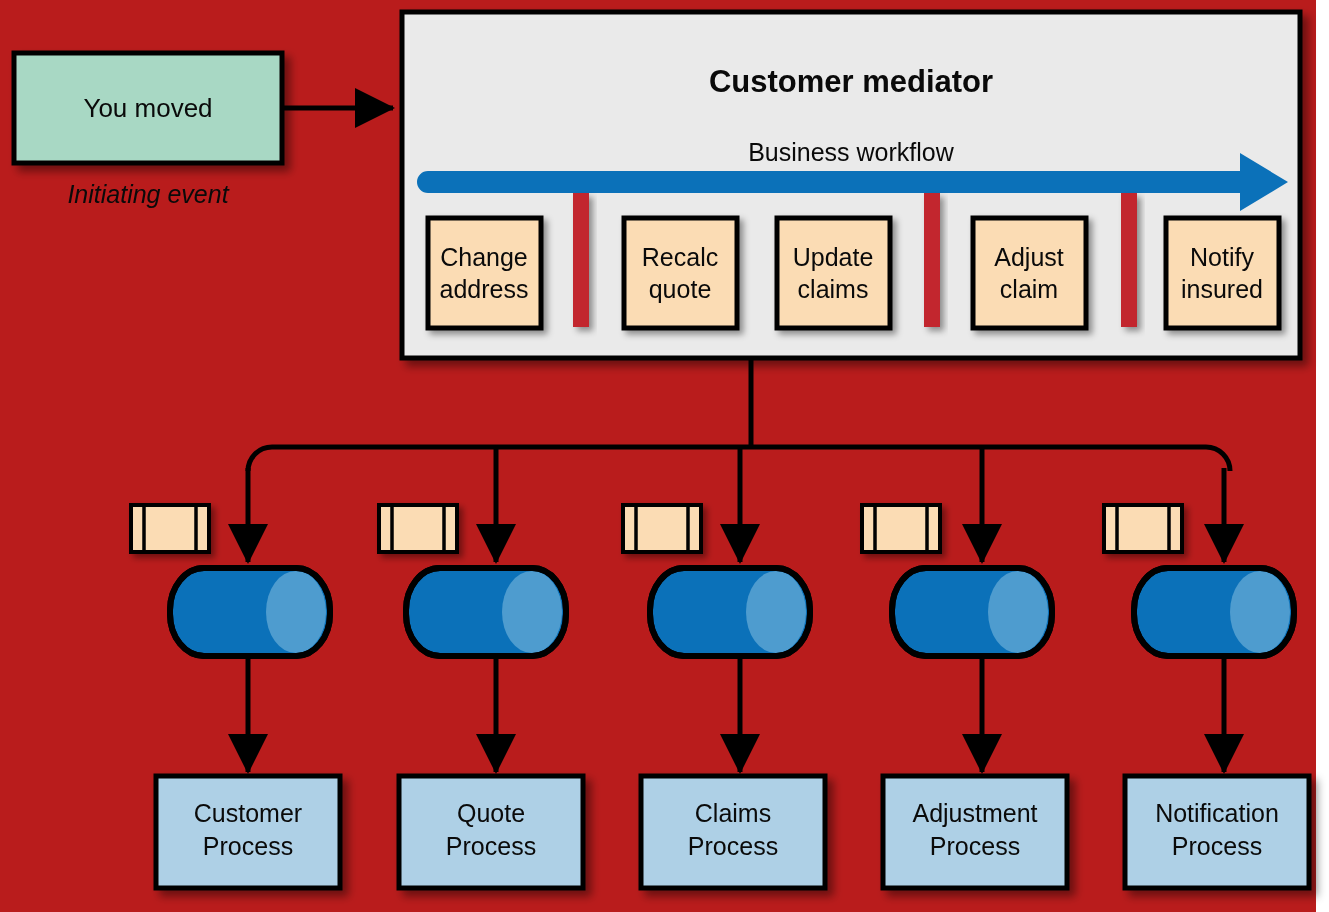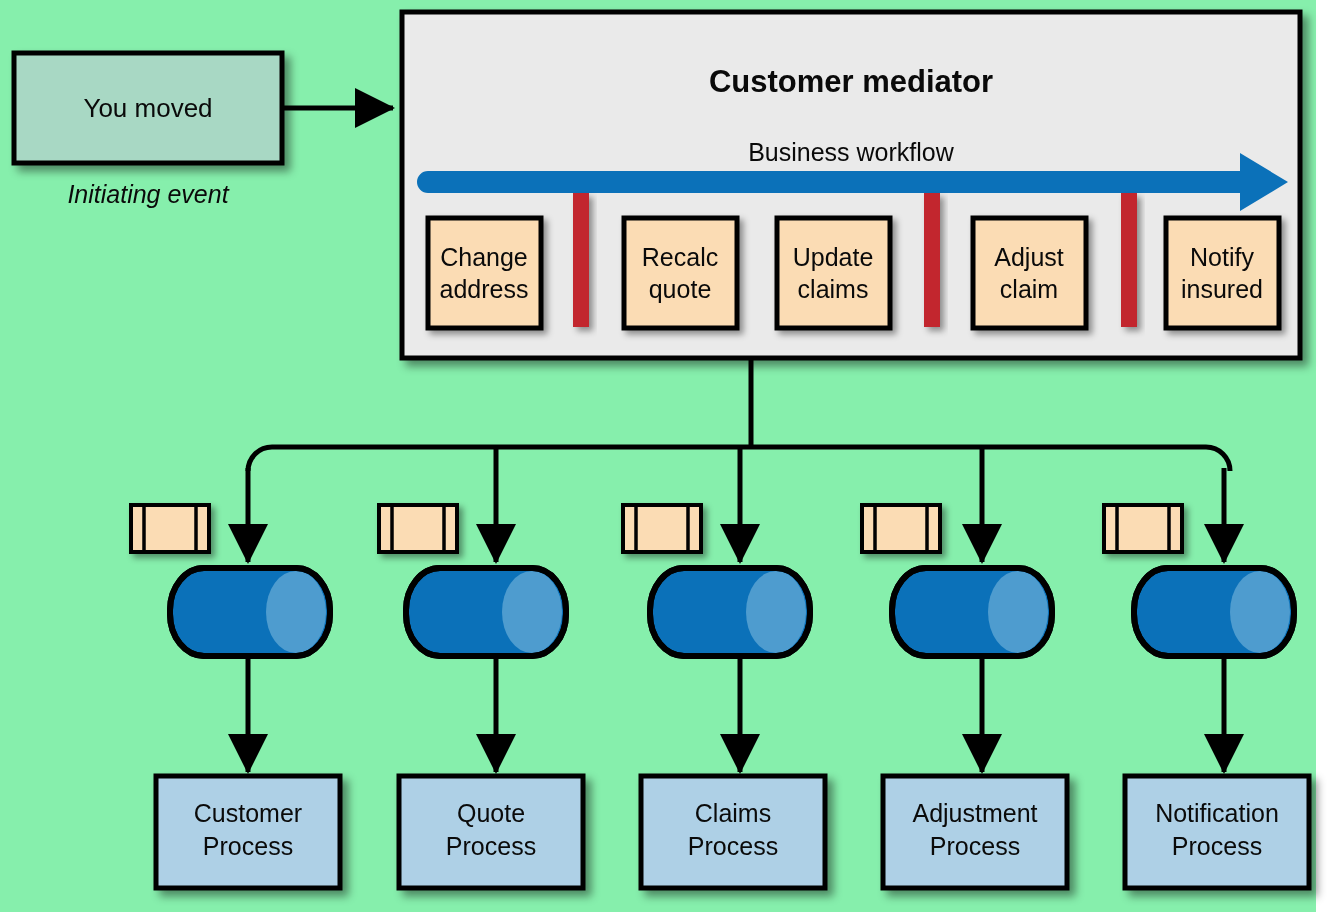--- a/index.html
+++ b/index.html
@@ -1,21 +1,21 @@
 <!DOCTYPE html>
 <html><head>
 <meta charset="utf-8">
 <title>Customer mediator workflow diagram</title>
 <style>
   html,body{margin:0;padding:0;background:#ffffff;}
   body{
     font-family:"Liberation Sans", sans-serif;
     width:1329px;height:912px;overflow:hidden;
   }
-  #stage{position:relative;width:1316px;height:912px;background:#86efac;}
+  #stage{position:relative;width:1316px;height:912px;background:#b91c1c;}
   svg{display:block;}
   .txt{
     font-family:"Liberation Sans", sans-serif;
     fill:#0a0a0a;
     dominant-baseline:middle;
     text-anchor:middle;
   }
   .t-title{font-size:31px;font-weight:bold;}
   .t-sub{font-size:25px;}
   .t-step{font-size:25px;}

